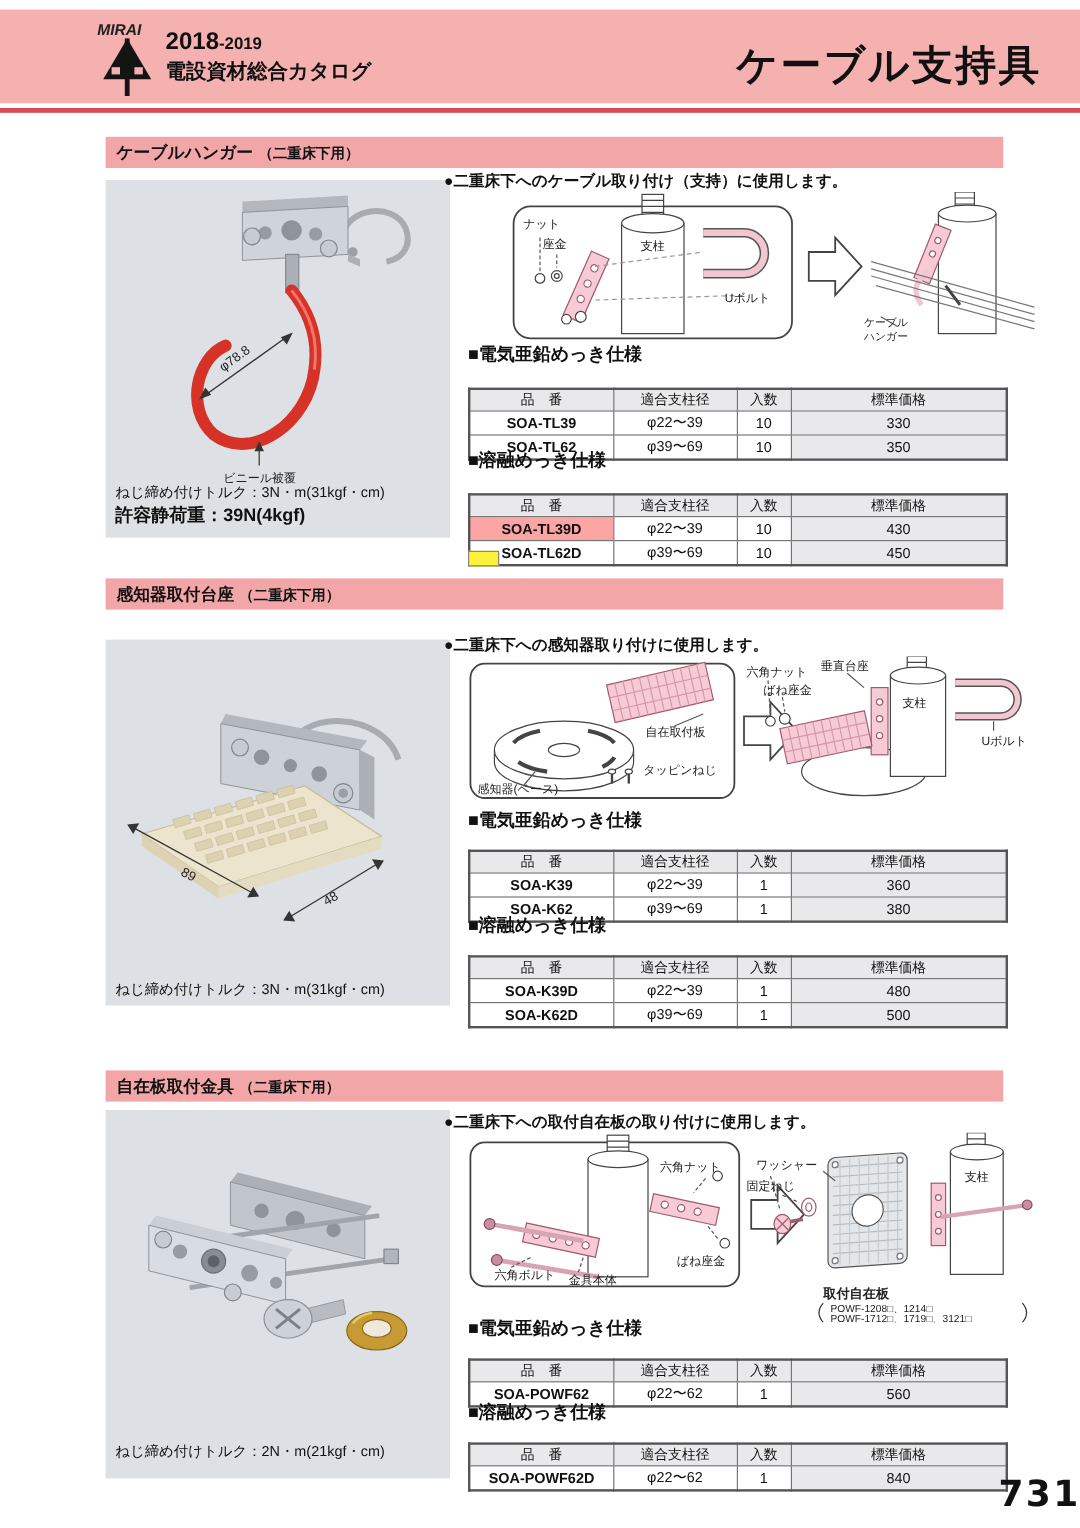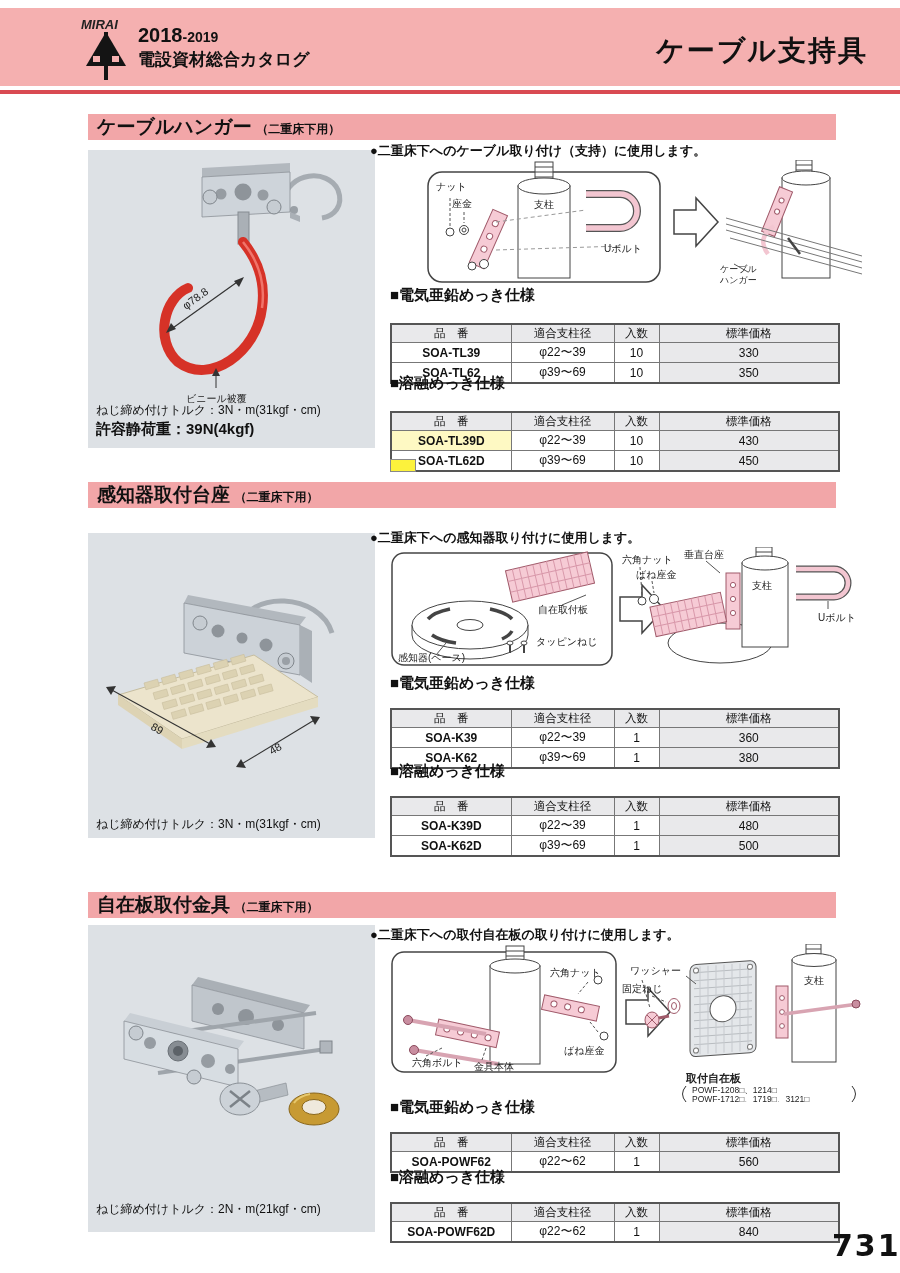--- a/index.html
+++ b/index.html
@@ -5,41 +5,41 @@
   html,body{margin:0;padding:0;background:#fff;}
   #page{position:relative;width:900px;height:1273px;background:#fff;overflow:hidden;
         font-family:"Liberation Sans","DejaVu Sans",sans-serif;color:#111;}
   .abs{position:absolute;}
   
   .hdr-band{left:0;top:8px;width:900px;height:78px;background:#f5b0b0;}
   .hdr-edition{left:138px;top:24px;font-weight:bold;}
   .hdr-edition .big{font-size:20px;margin-top:44px;}
   .hdr-edition .small{font-size:14px;}
   .hdr-catalog{left:138px;top:48px;font-size:17px;font-weight:bold;}
-  .hdr-title{right:32px;top:32px;font-size:28px;font-weight:bold;letter-spacing:2px;}
+  .hdr-title{right:32px;top:32px;font-size:34px;font-weight:bold;letter-spacing:2px;}
   .hdr-rule{left:0;top:90px;width:900px;height:4px;background:#d94a52;}
   
   .sec-bar{left:88px;width:748px;height:26px;background:#f2a6a8;line-height:26px;padding-left:9px;box-sizing:border-box;}
-  .sec-bar .t{font-size:19px;font-weight:bold;}
+  .sec-bar .t{font-size:14px;font-weight:bold;}
   .sec-bar .s{font-size:12px;font-weight:bold;}
   
   .photo-box{left:88px;width:287px;background:#dde1e5;}
   .note{font-size:12px;color:#111;}
   .note.bold{font-size:15px;font-weight:bold;}
   
   .usage{left:370px;font-size:13px;font-weight:bold;}
   .spec-heading{left:390px;font-size:15px;font-weight:bold;}
   
   table.spec{position:absolute;left:390px;border-collapse:collapse;table-layout:fixed;background:#fff;border:2px solid #555;margin-top:15px;}
   table.spec th,table.spec td{border:1px solid #777;padding:0;text-align:center;overflow:hidden;white-space:nowrap;}
   table.spec th{background:#e9e9eb;font-weight:normal;font-size:11.5px;height:17px;}
   table.spec td{font-size:12px;height:19px;}
   td.model{font-weight:bold;font-size:14px;}
   td.price{background:#e9e9eb;font-size:13px;}
-  td.hl{background:#fef9c3;}
+  td.hl{background:#fca5a5;}
   .legend-swatch{left:390px;width:24px;height:11px;background:#fcf23c;border:1px solid #888;}
   .legend-label{left:422px;font-size:11px;}
   .pagenum{left:832px;top:1228px;font-size:30px;font-weight:600;letter-spacing:2px;font-family:"DejaVu Sans",sans-serif;}
   svg text{font-family:"Liberation Sans","DejaVu Sans",sans-serif;fill:#222;}
 </style>
 </head>
 <body>
 
 <div id="page">
 

